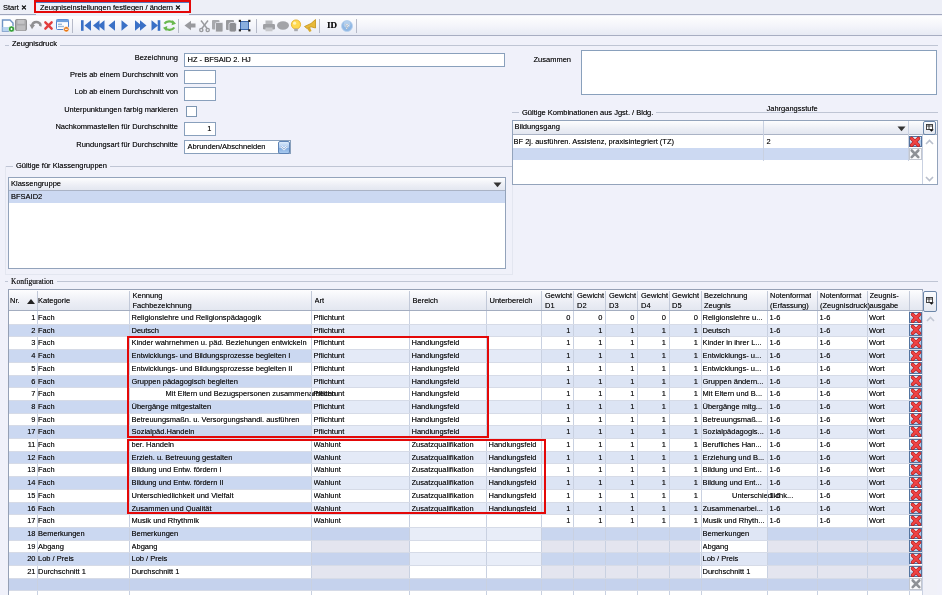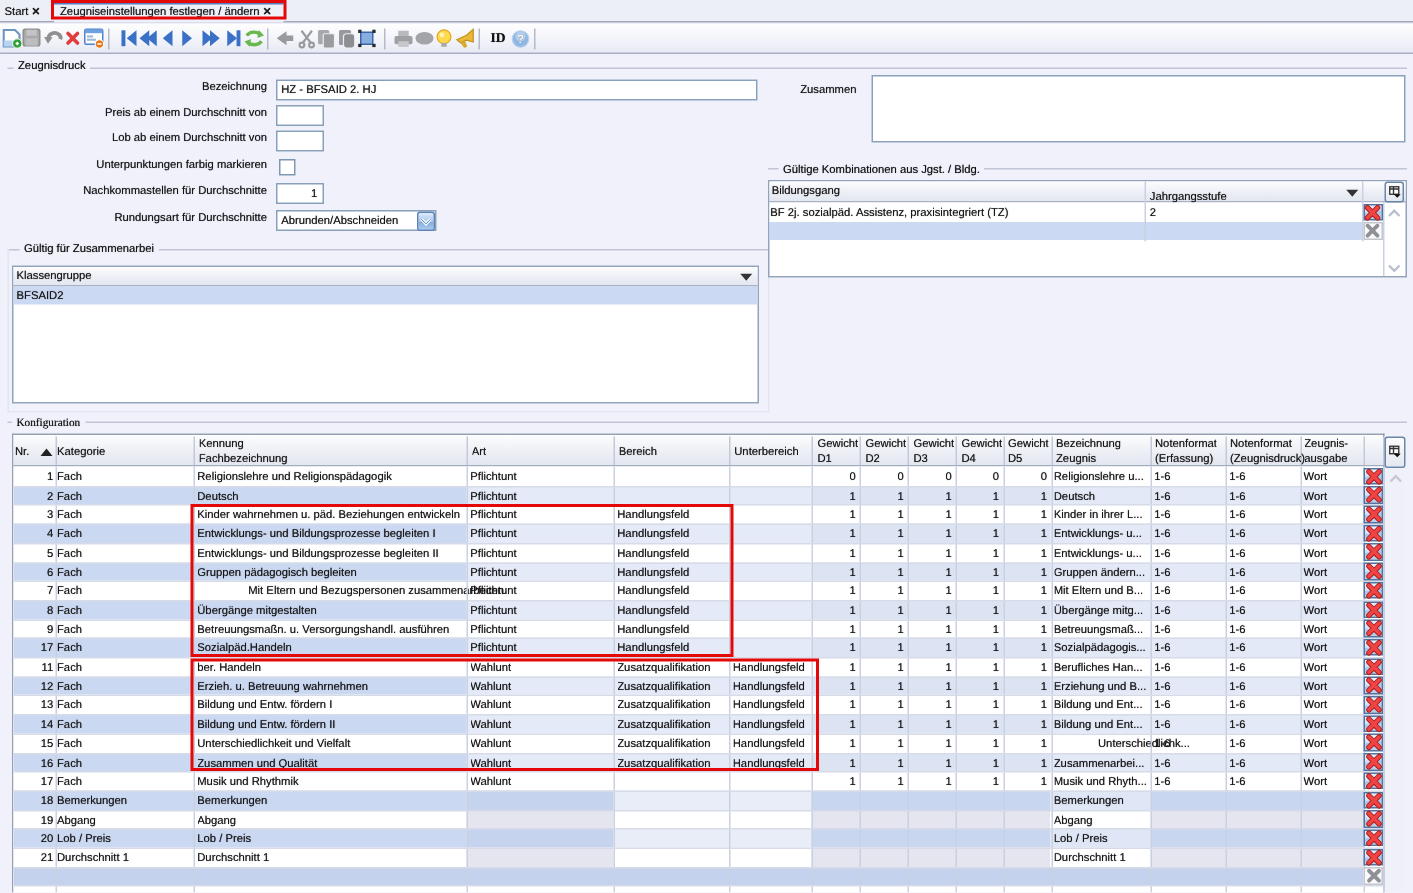--- a/index.html
+++ b/index.html
@@ -135,46 +135,46 @@
   </div>
 <div class="a" style="left:277.5px;top:140.5px;width:12.5px;height:13px;border:1px solid #5d83b5;border-radius:2px;box-sizing:border-box;background:linear-gradient(#dcebfb,#a9c8ef 50%,#7fa9dd 52%,#a9cbf0);"></div>
 <svg style="left:280px;top:144.5px;" width="8" height="7" viewBox="0 0 8 7">
     <path d="M1 1.2 L4 4.2 L7 1.2" fill="none" stroke="#fff" stroke-width="2.0"></path>
     <path d="M1 1.2 L4 4.2 L7 1.2" fill="none" stroke="#3a6db5" stroke-width="0.6"></path>
   </svg>
 <div class="lbl" style="left:420px;width:151px;top:54.5px;">Zusammen</div>
 <div class="inp" style="left:580.5px;top:50px;width:356px;height:44.5px;"></div>
 <div class="gline" style="left:5px;top:166px;width:508px;"></div>
 <div class="gbox" style="left:5px;top:166px;width:508px;height:109px;"></div>
-<div class="legend" style="left:13px;top:161px;">Gültig für Zusammenarbei</div>
+<div class="legend" style="left:13px;top:161px;">Gültige für Klassengruppen</div>
 <div class="a" style="left:7.5px;top:176.5px;width:498.5px;height:92px;background:#fff;border:1px solid #93a3bb;box-sizing:border-box;"></div>
 <div class="a hdrgrad" style="left:8.5px;top:177.5px;width:496.5px;height:13px;border-bottom:1px solid #aab3c5;box-sizing:border-box;"></div>
 <div class="a" style="left:11px;top:178.5px;">Klassengruppe</div>
 <svg style="left:493px;top:182px;" width="9" height="6" viewBox="0 0 9 6">
     <path d="M0.5 0.5 H8.5 L4.5 5.2 Z" fill="#333"></path>
   </svg>
 <div class="a" style="left:8.5px;top:190.5px;width:496.5px;height:12.6px;background:#ccd9f2;"></div>
 <div class="a" style="left:11px;top:191.5px;">BFSAID2</div>
 <div class="gline" style="left:512px;top:111.5px;width:425.5px;"></div>
 <div class="legend" style="left:519px;top:107.5px;">Gültige Kombinationen aus Jgst. / Bldg.</div>
 <div class="a" style="left:512px;top:119.5px;width:425.5px;height:65px;background:#fff;border:1px solid #93a3bb;box-sizing:border-box;"></div>
 <div class="a hdrgrad" style="left:513px;top:120.5px;width:423.5px;height:14.5px;border-bottom:1px solid #aab3c5;box-sizing:border-box;"></div>
 <div class="a" style="left:514.5px;top:122px;">Bildungsgang</div>
-<div class="a" style="left:766.5px;top:126px;text-align:right;">Jahrgangsstufe</div>
+<div class="a" style="left:766.5px;top:104px;text-align:right;">Jahrgangsstufe</div>
 <svg style="left:897px;top:126px;" width="9" height="6" viewBox="0 0 9 6">
     <path d="M0.5 0.5 H8.5 L4.5 5.2 Z" fill="#333"></path>
   </svg>
 <div class="a" style="left:922.5px;top:120.5px;width:13.5px;height:14px;border:1px solid #6b86a8;border-radius:2px;background:linear-gradient(#fbfcfe,#e4e8f0);box-sizing:border-box;"></div>
 <svg style="left:925.5px;top:124px;" width="8" height="8" viewBox="0 0 8 8">
 <rect x="0.5" y="0.5" width="6" height="5" fill="#fff" stroke="#333" stroke-width="0.9"></rect>
 <path d="M0.5 2 H6.5 M3 0.5 V5.5" stroke="#333" stroke-width="0.9"></path>
 <path d="M3.2 5.5 H7.8 L5.5 7.8 Z" fill="#111"></path>
   </svg>
 <div class="a" style="left:513px;top:135px;width:409px;height:12.7px;background:#fff;"></div>
-<div class="a" style="left:513.5px;top:136.5px;">BF 2j. sozialpäd. Assistenz, praxisintegriert (TZ)</div>
+<div class="a" style="left:513.5px;top:136.5px;">BF 2j. ausführen. Assistenz, praxisintegriert (TZ)</div>
 <div class="a" style="left:766.5px;top:136.5px;">2</div>
 <div class="a" style="left:513px;top:147.7px;width:409px;height:12.7px;background:#ccd9f2;"></div>
 <div class="vline" style="left:763px;top:120.5px;height:40px;"></div>
 <div class="vline" style="left:908px;top:120.5px;height:40px;"></div>
 <div class="vline" style="left:922px;top:135px;height:48.5px;"></div>
 <div class="xbtn" style="left:908.7px;top:135.5px;height:11.7px;"></div>
 <svg style="left:909.2px;top:135.5px;" width="12" height="11.7" viewBox="0 0 12 11.7">
     <path d="M2.6 2.4 L9.4 9.2 M9.4 2.4 L2.6 9.2" stroke="#b01818" stroke-width="3.6" stroke-linecap="round"></path>
     <path d="M2.6 2.4 L9.4 9.2 M9.4 2.4 L2.6 9.2" stroke="#ef4444" stroke-width="2.4" stroke-linecap="round"></path>
   </svg>
@@ -406,21 +406,21 @@
     <div class="cell" style="left:693.5px;top:129.0px;width:62.0px;">Berufliches Han...</div>
     <div class="cell" style="left:760.5px;top:129.0px;width:45.0px;">1-6</div>
     <div class="cell" style="left:810.5px;top:129.0px;width:44.0px;">1-6</div>
     <div class="cell" style="left:860.0px;top:129.0px;width:37.0px;">Wort</div>
     <div class="a" style="left:0.0px;top:139.7px;width:302.0px;height:12.7px;background:#cbd8f1;"></div>
     <div class="a" style="left:302.0px;top:139.7px;width:230.0px;height:12.7px;background:#e4eaf7;"></div>
     <div class="a" style="left:532.0px;top:139.7px;width:159.0px;height:12.7px;background:#dce4f4;"></div>
     <div class="a" style="left:691.0px;top:139.7px;width:208.5px;height:12.7px;background:#e3e9f6;"></div>
     <div class="cell" style="left:9.0px;top:141.7px;width:17.5px;text-align:right;">12</div>
     <div class="cell" style="left:29.0px;top:141.7px;width:88.0px;">Fach</div>
-    <div class="cell" style="left:122.5px;top:141.7px;width:177.0px;">Erzieh. u. Betreuung wahrnehmen</div>
+    <div class="cell" style="left:122.5px;top:141.7px;width:177.0px;">Erzieh. u. Betreuung gestalten</div>
     <div class="cell" style="left:304.5px;top:141.7px;width:93.0px;">Wahlunt</div>
     <div class="cell" style="left:402.5px;top:141.7px;width:81.0px;">Zusatzqualifikation</div>
     <div class="cell" style="left:479.5px;top:141.7px;width:50.0px;">Handlungsfeld</div>
     <div class="cell" style="left:533.0px;top:141.7px;width:28.5px;text-align:right;">1</div>
     <div class="cell" style="left:565.0px;top:141.7px;width:28.5px;text-align:right;">1</div>
     <div class="cell" style="left:597.0px;top:141.7px;width:28.5px;text-align:right;">1</div>
     <div class="cell" style="left:629.0px;top:141.7px;width:28.0px;text-align:right;">1</div>
     <div class="cell" style="left:660.5px;top:141.7px;width:28.5px;text-align:right;">1</div>
     <div class="cell" style="left:693.5px;top:141.7px;width:62.0px;">Erziehung und B...</div>
     <div class="cell" style="left:760.5px;top:141.7px;width:45.0px;">1-6</div>

